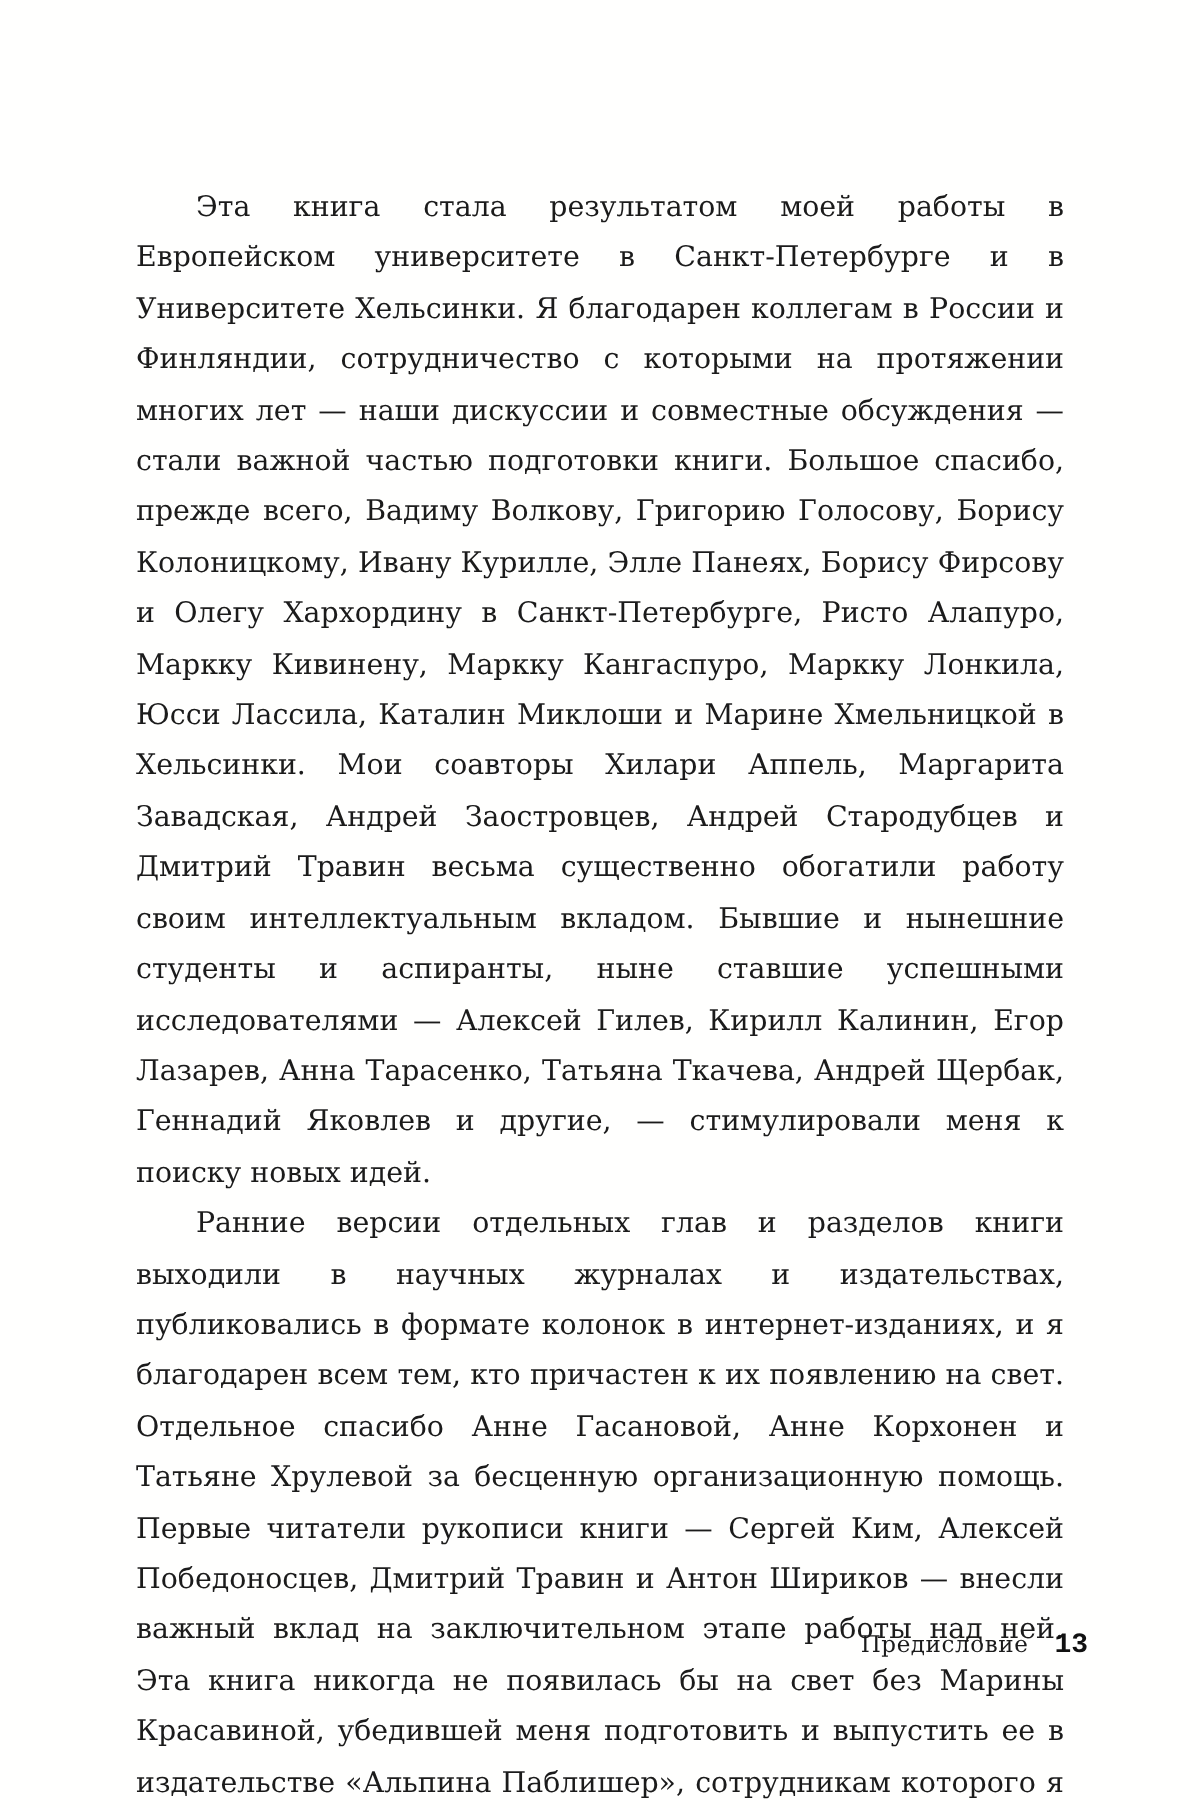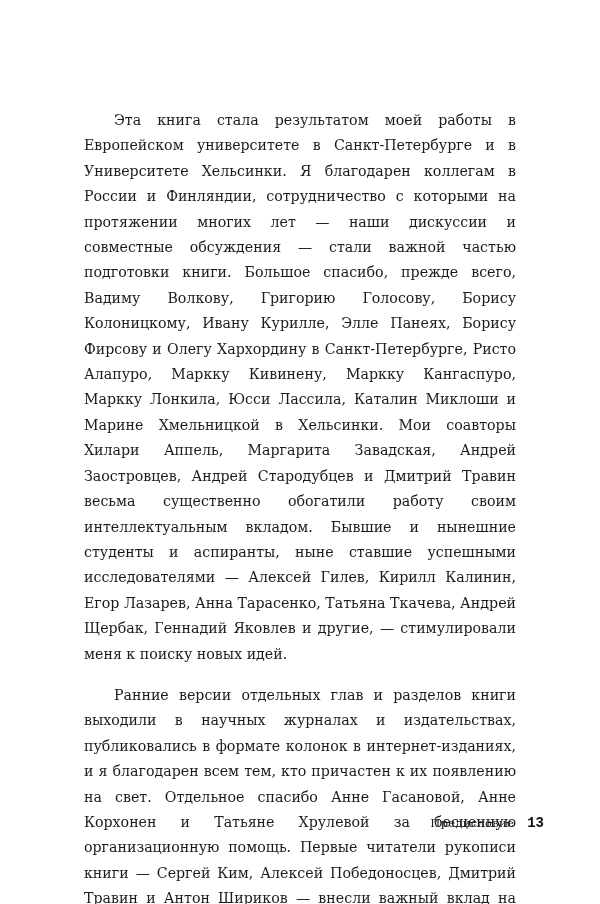--- a/index.html
+++ b/index.html
@@ -20,21 +20,21 @@
     box-sizing: border-box;
     background: #fffffe;
   }
   .text-block {
     position: absolute;
     left: 68px;
     top: 92px;
     width: 464px;
   }
   .para {
-    margin: 16px;
+    margin: 0;
     text-align: justify;
     text-justify: inter-word;
     font-size: 14.2px;
     line-height: 25.4px;
     color: #1b1b1b;
     text-indent: 30px;
     hyphens: manual;
   }
   .para + .para {
     margin-top: 0;

